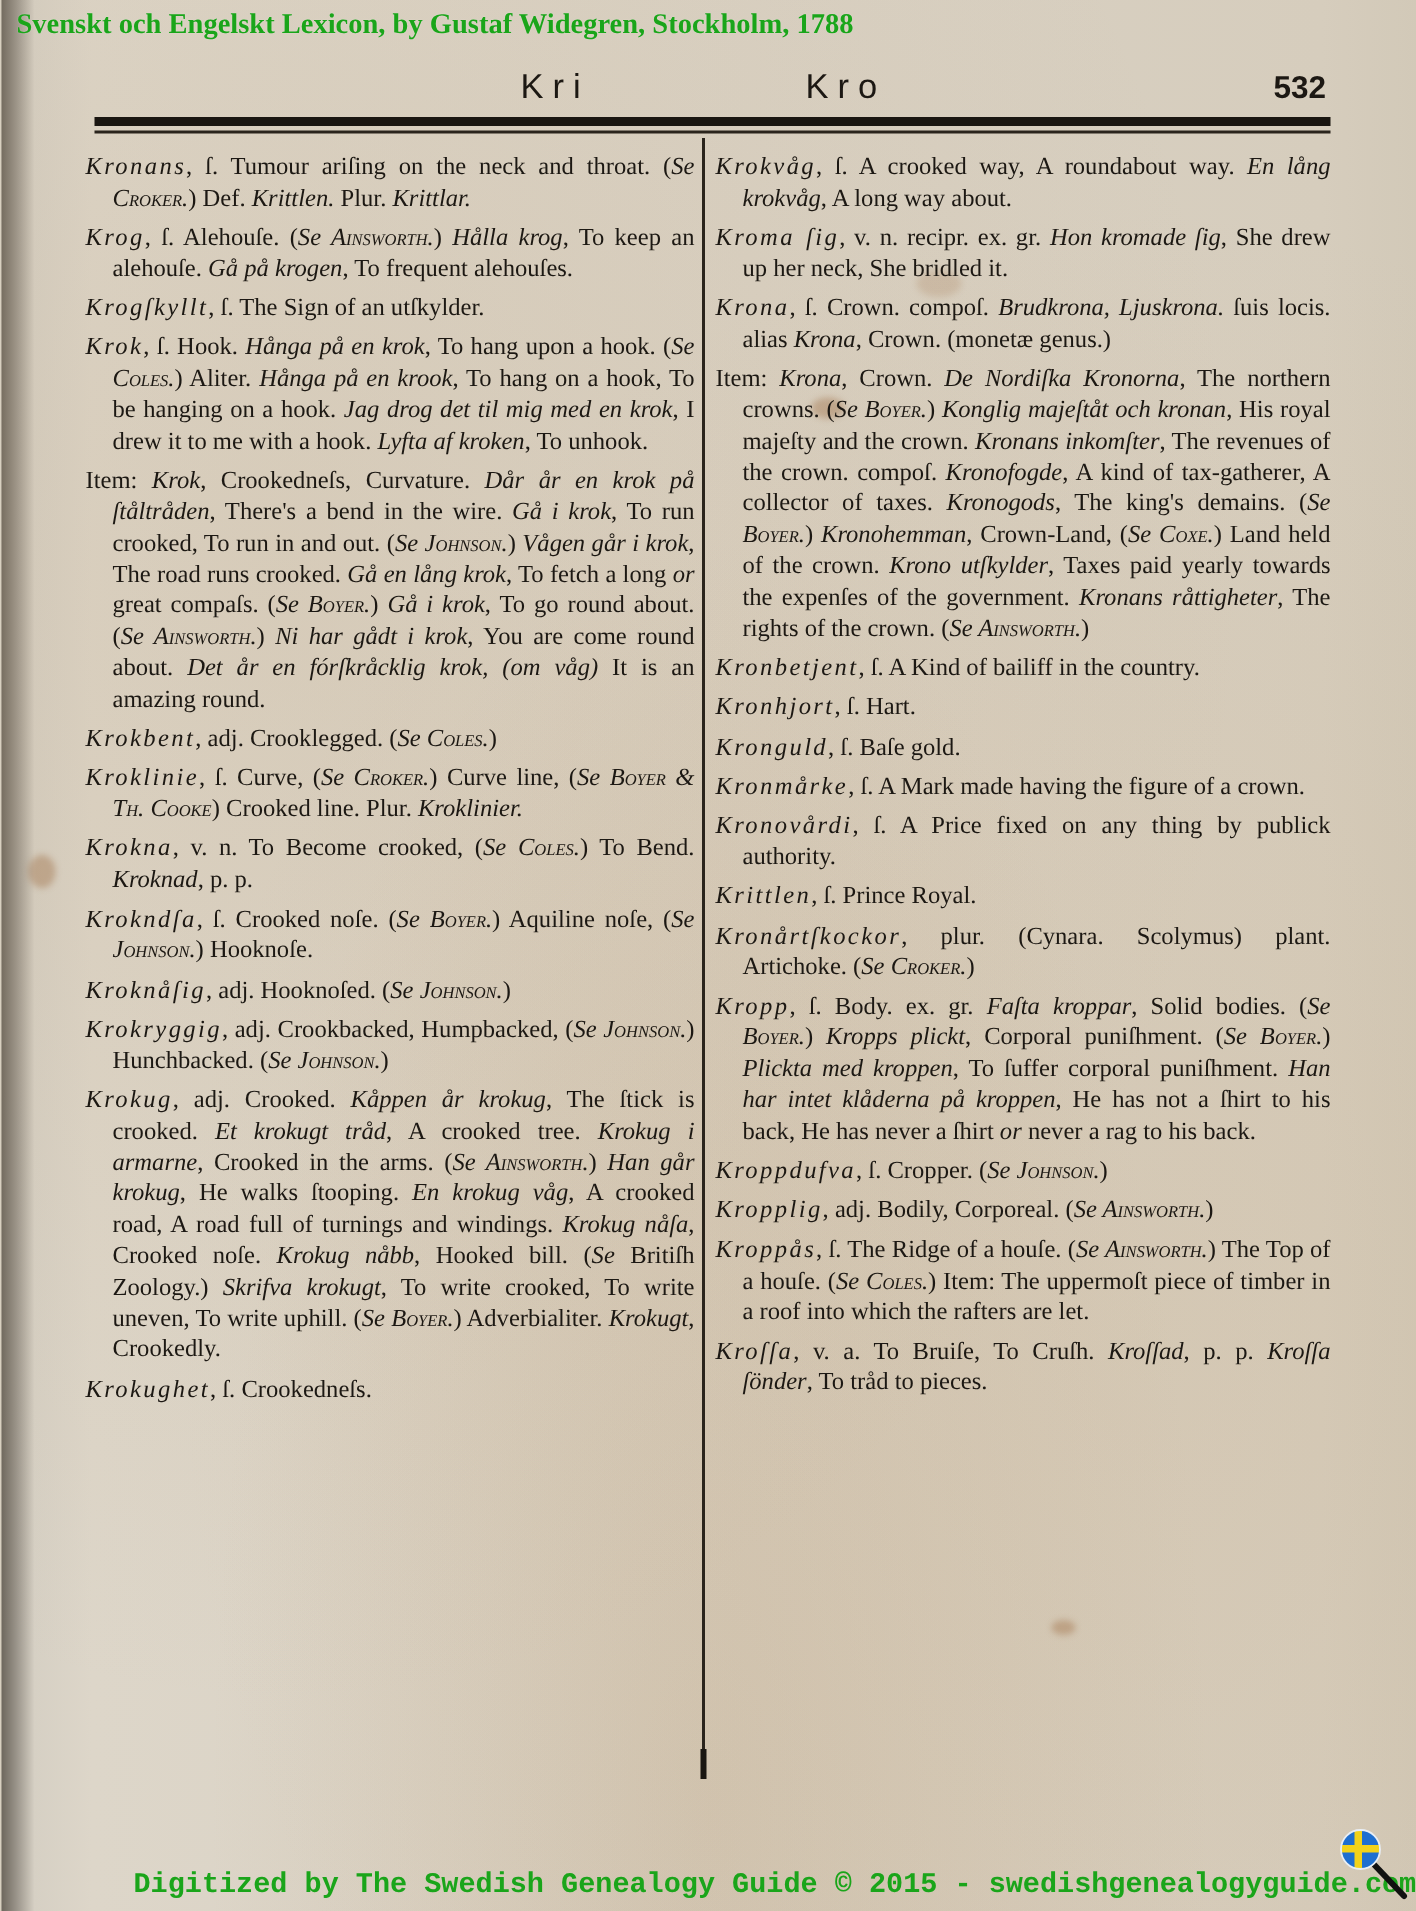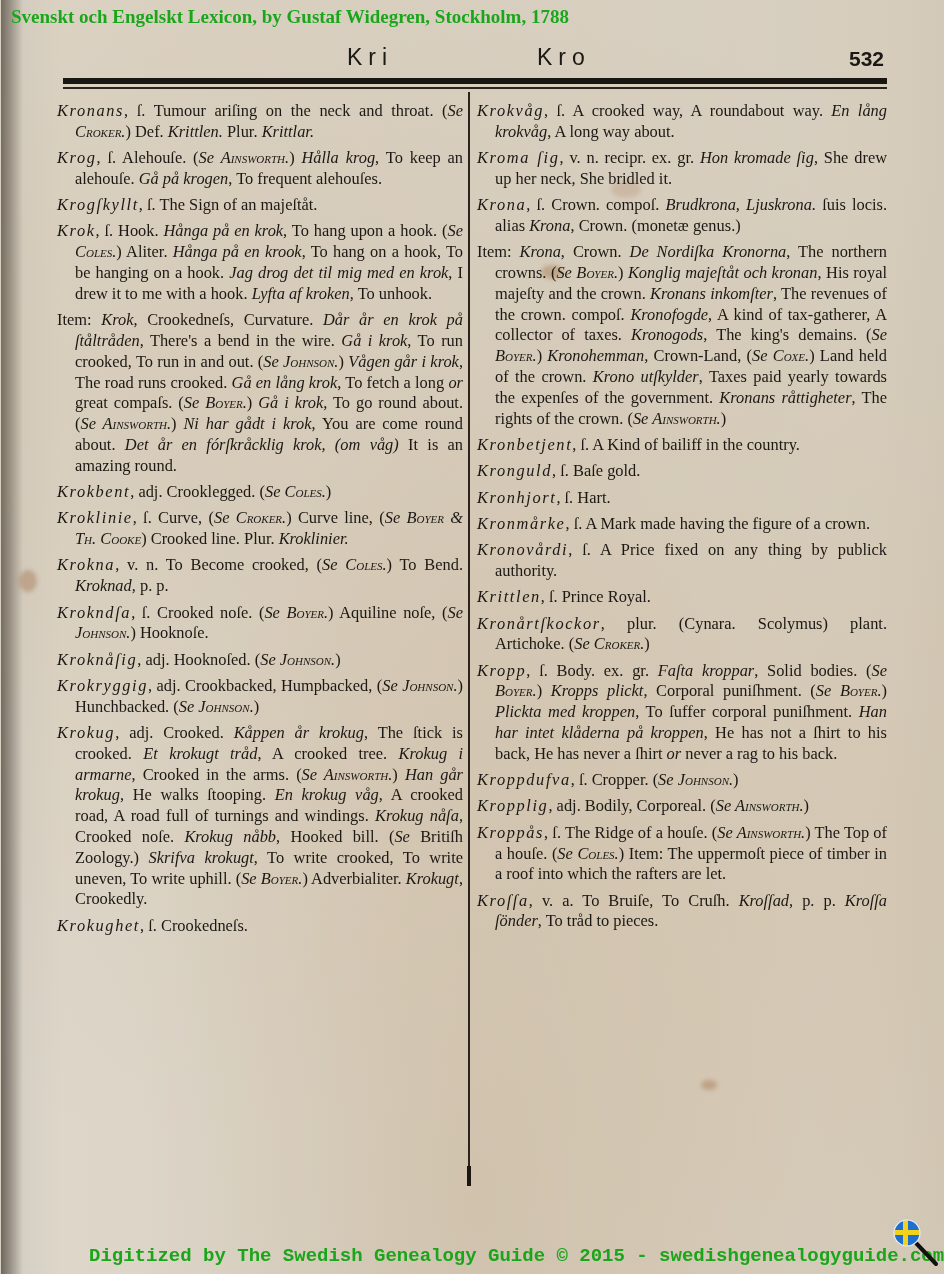--- a/index.html
+++ b/index.html
@@ -75,40 +75,40 @@
   </div>
 
   <div class="rule-thick"></div>
   <div class="rule-thin"></div>
   <div class="col-divider"></div>
   <div class="col-divider-end"></div>
 
   <div class="column col-left" id="col-left">
       <div class="entry"><span class="hw">Kronans</span><span class="">, ſ. Tumour ariſing on the neck and throat. (</span><span class="it">Se</span><span class="sc"> Croker.</span><span class="">) Def. </span><span class="it">Krittlen.</span><span class=""> Plur. </span><span class="it">Krittlar.</span></div>
       <div class="entry"><span class="hw">Krog</span><span class="">, ſ. Alehouſe. (</span><span class="it">Se</span><span class="sc"> Ainsworth.</span><span class="">) </span><span class="it">Hålla krog</span><span class="">, To keep an alehouſe. </span><span class="it">Gå på krogen</span><span class="">, To frequent alehouſes.</span></div>
-      <div class="entry"><span class="hw">Krogſkyllt</span><span class="">, ſ. The Sign of an majeſtåt.</span></div>
+      <div class="entry"><span class="hw">Krogſkyllt</span><span class="">, ſ. The Sign of an utſkylder.</span></div>
       <div class="entry"><span class="hw">Krok</span><span class="">, ſ. Hook. </span><span class="it">Hånga på en krok</span><span class="">, To hang upon a hook. (</span><span class="it">Se</span><span class="sc"> Coles.</span><span class="">) Aliter. </span><span class="it">Hånga på en krook</span><span class="">, To hang on a hook, To be hanging on a hook. </span><span class="it">Jag drog det til mig med en krok</span><span class="">, I drew it to me with a hook. </span><span class="it">Lyfta af kroken</span><span class="">, To unhook.</span></div>
       <div class="entry"><span class="">Item: </span><span class="it">Krok</span><span class="">, Crookedneſs, Curvature. </span><span class="it">Dår år en krok på ſtåltråden</span><span class="">, There's a bend in the wire. </span><span class="it">Gå i krok</span><span class="">, To run crooked, To run in and out. (</span><span class="it">Se</span><span class="sc"> Johnson.</span><span class="">) </span><span class="it">Vågen går i krok</span><span class="">, The road runs crooked. </span><span class="it">Gå en lång krok</span><span class="">, To fetch a long </span><span class="it">or</span><span class=""> great compaſs. (</span><span class="it">Se</span><span class="sc"> Boyer.</span><span class="">) </span><span class="it">Gå i krok</span><span class="">, To go round about. (</span><span class="it">Se</span><span class="sc"> Ainsworth.</span><span class="">) </span><span class="it">Ni har gådt i krok</span><span class="">, You are come round about. </span><span class="it">Det år en fórſkråcklig krok, (om våg)</span><span class=""> It is an amazing round.</span></div>
       <div class="entry"><span class="hw">Krokbent</span><span class="">, adj. Crooklegged. (</span><span class="it">Se</span><span class="sc"> Coles.</span><span class="">)</span></div>
       <div class="entry"><span class="hw">Kroklinie</span><span class="">, ſ. Curve, (</span><span class="it">Se</span><span class="sc"> Croker.</span><span class="">) Curve line, (</span><span class="it">Se</span><span class="sc"> Boyer &amp; Th. Cooke</span><span class="">) Crooked line. Plur. </span><span class="it">Kroklinier.</span></div>
       <div class="entry"><span class="hw">Krokna</span><span class="">, v. n. To Become crooked, (</span><span class="it">Se</span><span class="sc"> Coles.</span><span class="">) To Bend. </span><span class="it">Kroknad</span><span class="">, p. p.</span></div>
       <div class="entry"><span class="hw">Krokndſa</span><span class="">, ſ. Crooked noſe. (</span><span class="it">Se</span><span class="sc"> Boyer.</span><span class="">) Aquiline noſe, (</span><span class="it">Se</span><span class="sc"> Johnson.</span><span class="">) Hooknoſe.</span></div>
       <div class="entry"><span class="hw">Kroknåſig</span><span class="">, adj. Hooknoſed. (</span><span class="it">Se</span><span class="sc"> Johnson.</span><span class="">)</span></div>
       <div class="entry"><span class="hw">Krokryggig</span><span class="">, adj. Crookbacked, Humpbacked, (</span><span class="it">Se</span><span class="sc"> Johnson.</span><span class="">) Hunchbacked. (</span><span class="it">Se</span><span class="sc"> Johnson.</span><span class="">)</span></div>
       <div class="entry"><span class="hw">Krokug</span><span class="">, adj. Crooked. </span><span class="it">Kåppen år krokug</span><span class="">, The ſtick is crooked. </span><span class="it">Et krokugt tråd</span><span class="">, A crooked tree. </span><span class="it">Krokug i armarne</span><span class="">, Crooked in the arms. (</span><span class="it">Se</span><span class="sc"> Ainsworth.</span><span class="">) </span><span class="it">Han går krokug</span><span class="">, He walks ſtooping. </span><span class="it">En krokug våg</span><span class="">, A crooked road, A road full of turnings and windings. </span><span class="it">Krokug nåſa</span><span class="">, Crooked noſe. </span><span class="it">Krokug nåbb</span><span class="">, Hooked bill. (</span><span class="it">Se</span><span class=""> Britiſh Zoology.) </span><span class="it">Skrifva krokugt</span><span class="">, To write crooked, To write uneven, To write uphill. (</span><span class="it">Se</span><span class="sc"> Boyer.</span><span class="">) Adverbialiter. </span><span class="it">Krokugt</span><span class="">, Crookedly.</span></div>
       <div class="entry"><span class="hw">Krokughet</span><span class="">, ſ. Crookedneſs.</span></div>
     </div>
   <div class="column col-right" id="col-right">
       <div class="entry"><span class="hw">Krokvåg</span><span class="">, ſ. A crooked way, A roundabout way. </span><span class="it">En lång krokvåg</span><span class="">, A long way about.</span></div>
       <div class="entry"><span class="hw">Kroma ſig</span><span class="">, v. n. recipr. ex. gr. </span><span class="it">Hon kromade ſig</span><span class="">, She drew up her neck, She bridled it.</span></div>
       <div class="entry"><span class="hw">Krona</span><span class="">, ſ. Crown. compoſ. </span><span class="it">Brudkrona, Ljuskrona.</span><span class=""> ſuis locis. alias </span><span class="it">Krona</span><span class="">, Crown. (monetæ genus.)</span></div>
       <div class="entry"><span class="">Item: </span><span class="it">Krona</span><span class="">, Crown. </span><span class="it">De Nordiſka Kronorna</span><span class="">, The northern crowns. (</span><span class="it">Se</span><span class="sc"> Boyer.</span><span class="">) </span><span class="it">Konglig majeſtåt och kronan</span><span class="">, His royal majeſty and the crown. </span><span class="it">Kronans inkomſter</span><span class="">, The revenues of the crown. compoſ. </span><span class="it">Kronofogde</span><span class="">, A kind of tax-gatherer, A collector of taxes. </span><span class="it">Kronogods</span><span class="">, The king's demains. (</span><span class="it">Se</span><span class="sc"> Boyer.</span><span class="">) </span><span class="it">Kronohemman</span><span class="">, Crown-Land, (</span><span class="it">Se</span><span class="sc"> Coxe.</span><span class="">) Land held of the crown. </span><span class="it">Krono utſkylder</span><span class="">, Taxes paid yearly towards the expenſes of the government. </span><span class="it">Kronans råttigheter</span><span class="">, The rights of the crown. (</span><span class="it">Se</span><span class="sc"> Ainsworth.</span><span class="">)</span></div>
       <div class="entry"><span class="hw">Kronbetjent</span><span class="">, ſ. A Kind of bailiff in the country.</span></div>
+      <div class="entry"><span class="hw">Kronhjort</span><span class="">, ſ. Hart.</span></div>
       <div class="entry"><span class="hw">Kronguld</span><span class="">, ſ. Baſe gold.</span></div>
-      <div class="entry"><span class="hw">Kronhjort</span><span class="">, ſ. Hart.</span></div>
       <div class="entry"><span class="hw">Kronmårke</span><span class="">, ſ. A Mark made having the figure of a crown.</span></div>
       <div class="entry"><span class="hw">Kronovårdi</span><span class="">, ſ. A Price fixed on any thing by publick authority.</span></div>
       <div class="entry"><span class="hw">Krittlen</span><span class="">, ſ. Prince Royal.</span></div>
       <div class="entry"><span class="hw">Kronårtſkockor</span><span class="">, plur. (Cynara. Scolymus) plant. Artichoke. (</span><span class="it">Se</span><span class="sc"> Croker.</span><span class="">)</span></div>
       <div class="entry"><span class="hw">Kropp</span><span class="">, ſ. Body. ex. gr. </span><span class="it">Faſta kroppar</span><span class="">, Solid bodies. (</span><span class="it">Se</span><span class="sc"> Boyer.</span><span class="">) </span><span class="it">Kropps plickt</span><span class="">, Corporal puniſhment. (</span><span class="it">Se</span><span class="sc"> Boyer.</span><span class="">) </span><span class="it">Plickta med kroppen</span><span class="">, To ſuffer corporal puniſhment. </span><span class="it">Han har intet klåderna på kroppen</span><span class="">, He has not a ſhirt to his back, He has never a ſhirt </span><span class="it">or</span><span class=""> never a rag to his back.</span></div>
       <div class="entry"><span class="hw">Kroppdufva</span><span class="">, ſ. Cropper. (</span><span class="it">Se</span><span class="sc"> Johnson.</span><span class="">)</span></div>
       <div class="entry"><span class="hw">Kropplig</span><span class="">, adj. Bodily, Corporeal. (</span><span class="it">Se</span><span class="sc"> Ainsworth.</span><span class="">)</span></div>
       <div class="entry"><span class="hw">Kroppås</span><span class="">, ſ. The Ridge of a houſe. (</span><span class="it">Se</span><span class="sc"> Ainsworth.</span><span class="">) The Top of a houſe. (</span><span class="it">Se</span><span class="sc"> Coles.</span><span class="">) Item: The uppermoſt piece of timber in a roof into which the rafters are let.</span></div>
       <div class="entry"><span class="hw">Kroſſa</span><span class="">, v. a. To Bruiſe, To Cruſh. </span><span class="it">Kroſſad</span><span class="">, p. p. </span><span class="it">Kroſſa ſönder</span><span class="">, To tråd to pieces.</span></div>
     </div>

